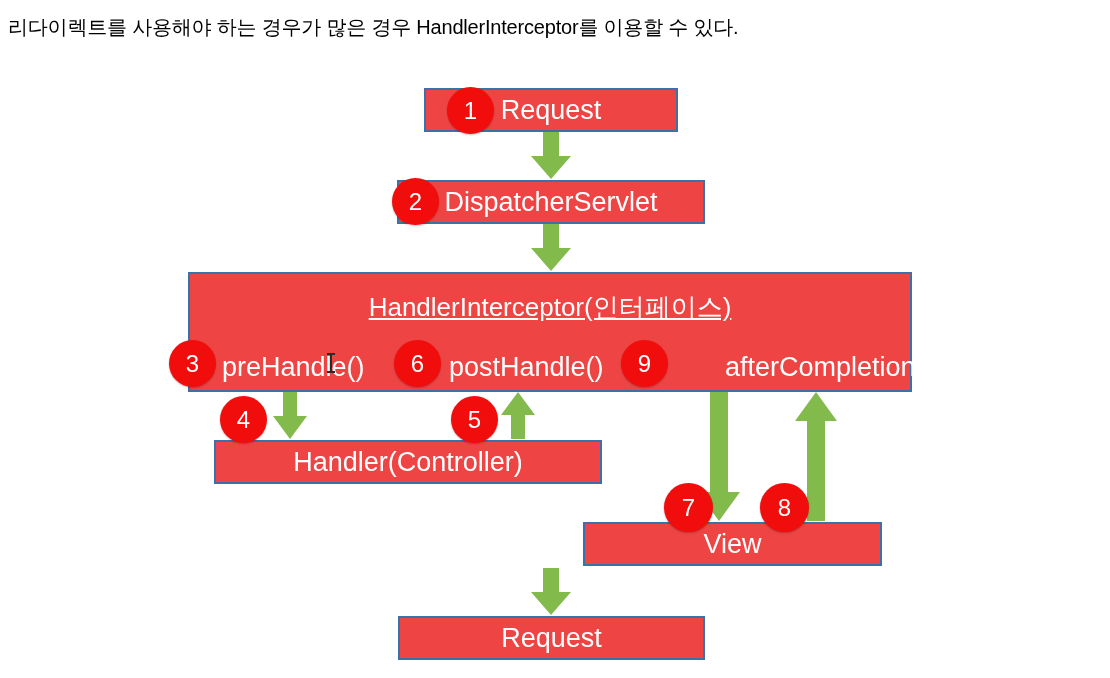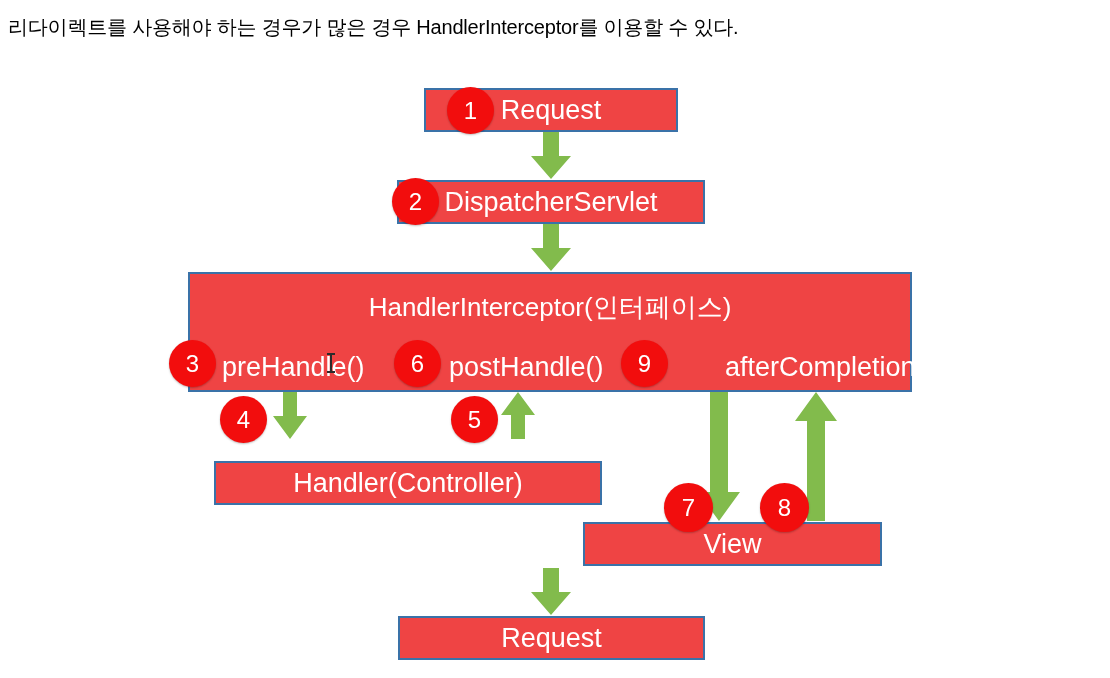--- a/index.html
+++ b/index.html
@@ -56,20 +56,21 @@
   .box.tall {
     display: block;
   }
   .box .title-line {
     position: absolute;
     left: 0;
     right: 0;
     top: 16px;
     text-align: center;
     font-size: 26px;
+    text-decoration: underline;
   }
   .box .method-row {
     position: absolute;
     left: 0;
     right: 0;
     top: 70px;
     height: 46px;
   }
   .method {
     position: absolute;
@@ -172,21 +173,21 @@
   </div>
   <div class="badge" style="left:220px; top:340px; width:47px; height:47px;">4</div>
 
   <div class="arrow" style="left:500px; top:336px;">
     <svg width="36" height="48" viewBox="0 0 36 48">
       <polygon points="18,0 35,23 25,23 25,47 11,47 11,23 1,23" fill="#82BB4C"></polygon>
     </svg>
   </div>
   <div class="badge" style="left:451px; top:340px; width:47px; height:47px;">5</div>
 
-  <div class="box" style="left:214px; top:384px; width:388px; height:44px;margin-top:21px;">
+  <div class="box" style="left:214px; top:384px; width:388px; height:44px;">
     <span>Handler(Controller)</span>
   </div>
 
   <div class="arrow" style="left:697px; top:336px;">
     <svg width="44" height="130" viewBox="0 0 44 130">
       <polygon points="13,0 31,0 31,100 43,100 22,129 1,100 13,100" fill="#82BB4C"></polygon>
     </svg>
   </div>
   <div class="badge" style="left:664px; top:427px; width:49px; height:49px;">7</div>
 

